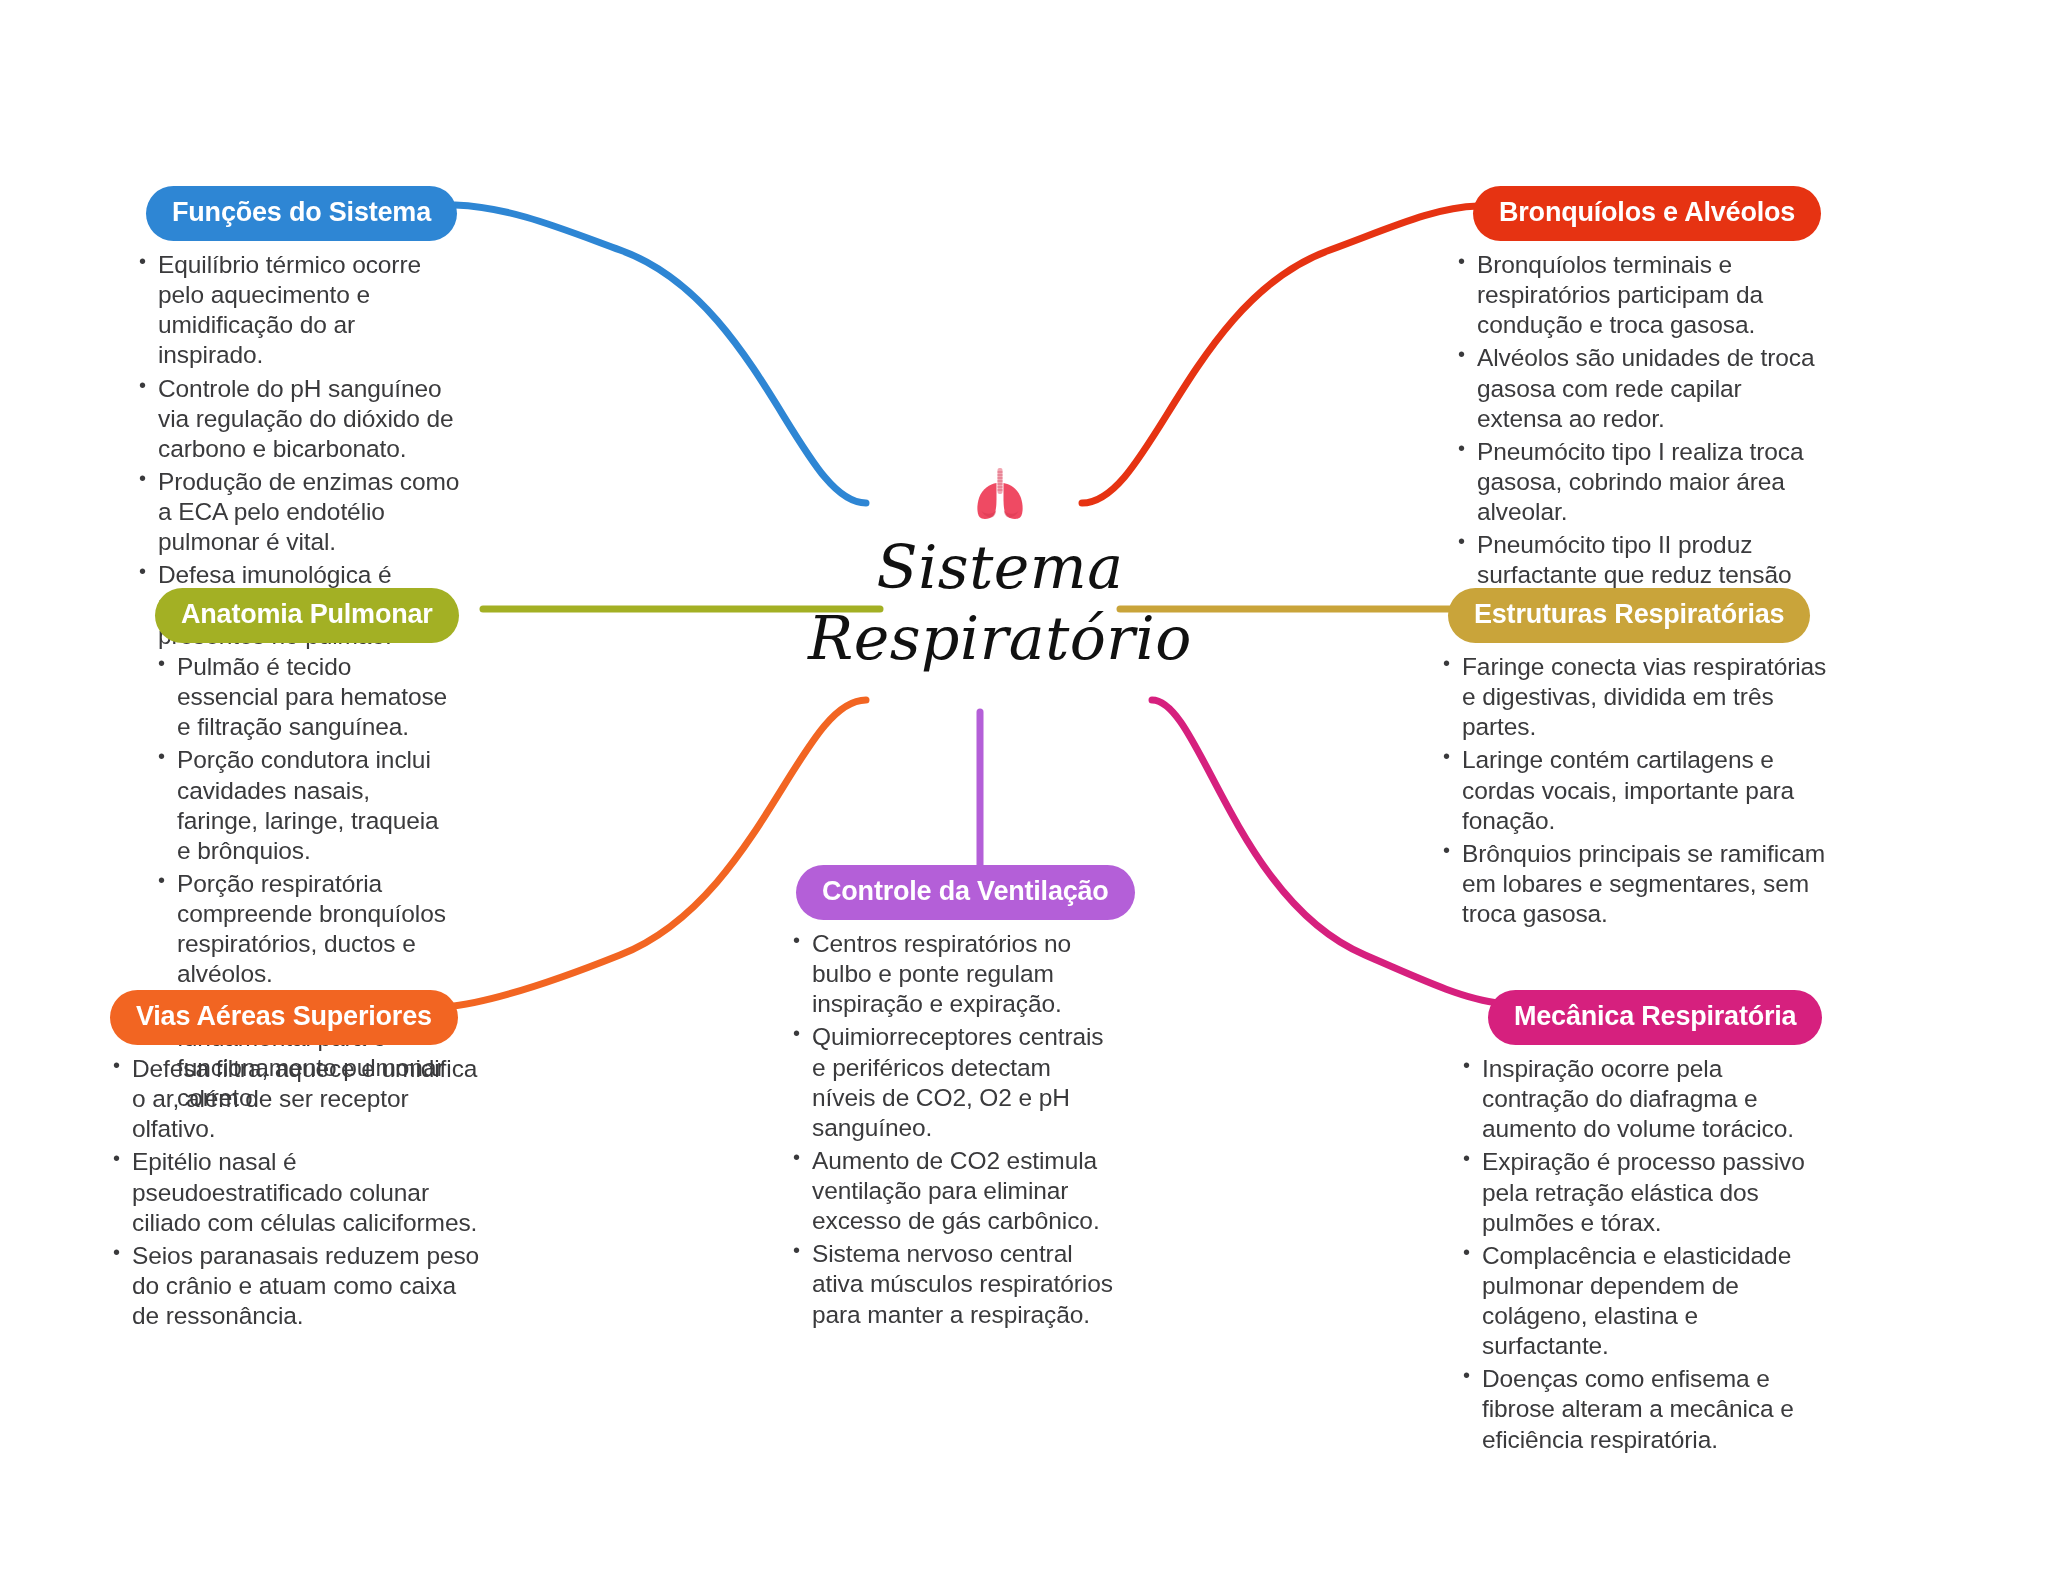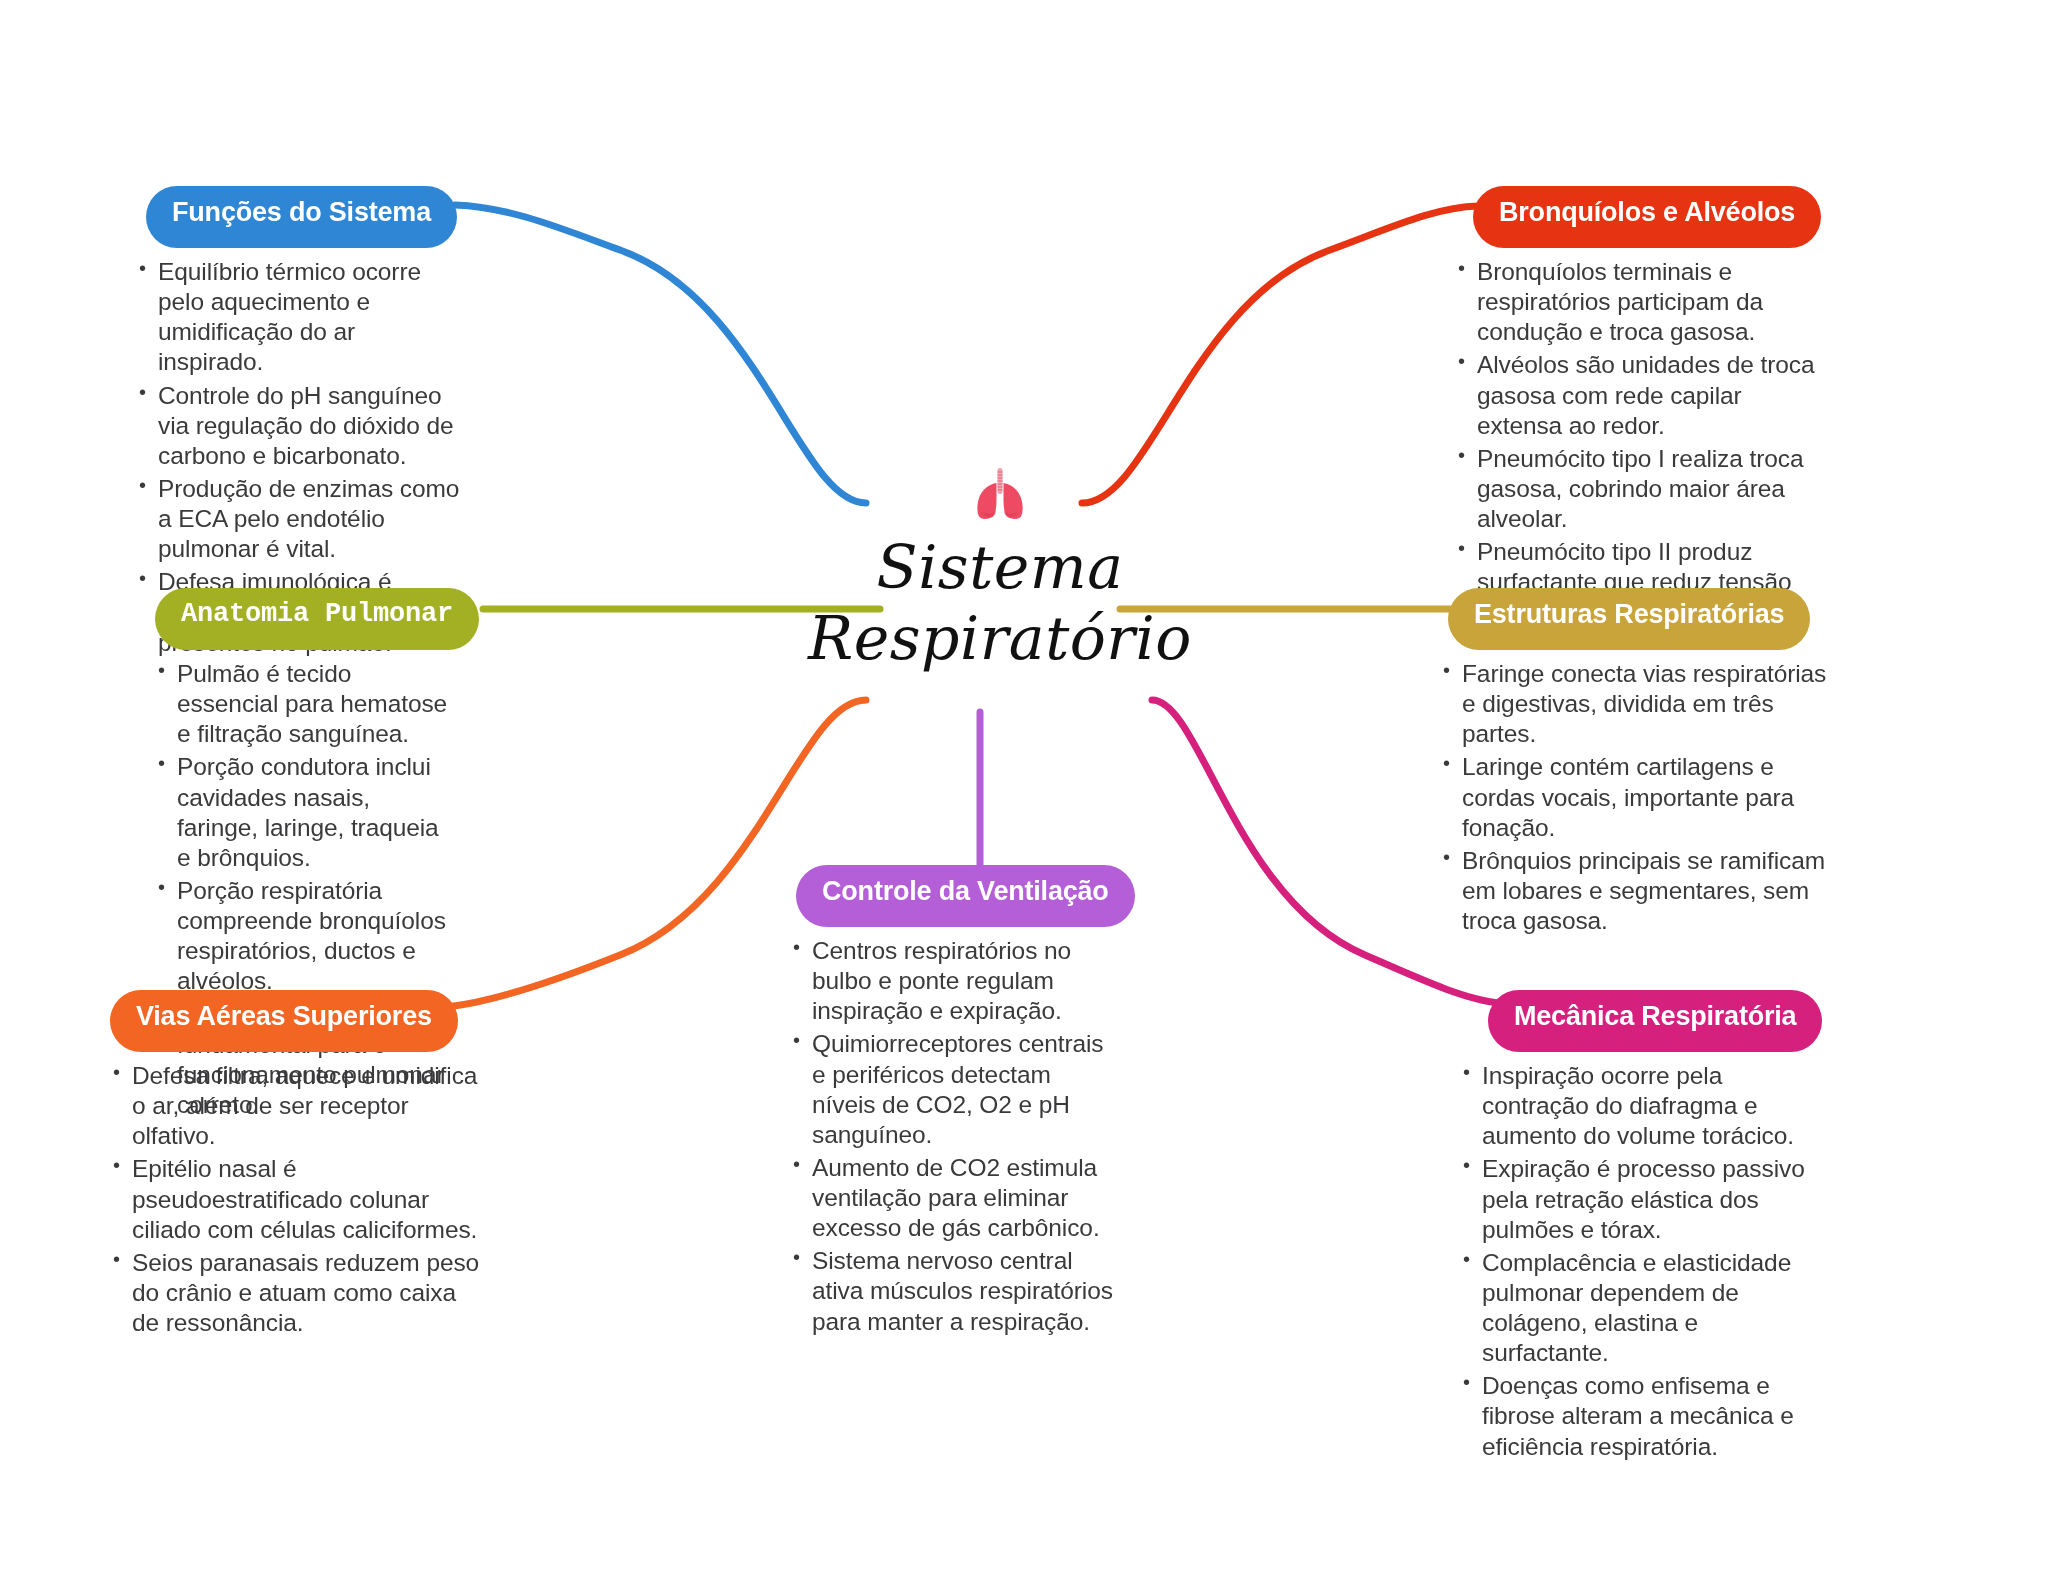--- a/index.html
+++ b/index.html
@@ -56,21 +56,21 @@
   .branch {
     position: absolute;
   }
   .branch-pill {
     display: inline-block;
     border-radius: 999px;
     color: #ffffff;
     font-weight: bold;
     font-size: 27px;
     line-height: 1;
-    padding: 13px 26px 22px 26px;
+    padding: 13px 26px 15px 26px;
     white-space: nowrap;
     letter-spacing: -0.2px;
   }
   .branch-list {
     margin: 9px 0 0 0;
     padding: 0;
     list-style: none;
   }
   .branch-list li {
     position: relative;
@@ -157,21 +157,21 @@
     <div class="branch-pill" style="background: rgb(46, 134, 212);">Funções do Sistema</div>
     <ul class="branch-list">
       <li>Equilíbrio térmico ocorre pelo aquecimento e umidificação do ar inspirado.</li>
       <li>Controle do pH sanguíneo via regulação do dióxido de carbono e bicarbonato.</li>
       <li>Produção de enzimas como a ECA pelo endotélio pulmonar é vital.</li>
       <li>Defesa imunológica é realizada por macrófagos presentes no pulmão.</li>
     </ul>
   </div>
 
   <div class="branch" id="branch-anatomia">
-    <div class="branch-pill" style="background: rgb(163, 176, 36); font-family: Liberation Mono, monospace;">Anatomia Pulmonar</div>
+    <div class="branch-pill" style="background: rgb(163, 176, 36);">Anatomia Pulmonar</div>
     <ul class="branch-list">
       <li>Pulmão é tecido essencial para hematose e filtração sanguínea.</li>
       <li>Porção condutora inclui cavidades nasais, faringe, laringe, traqueia e brônquios.</li>
       <li>Porção respiratória compreende bronquíolos respiratórios, ductos e alvéolos.</li>
       <li>Diferença de pressão é fundamental para o funcionamento pulmonar correto.</li>
     </ul>
   </div>
 
   <div class="branch" id="branch-vias">
     <div class="branch-pill" style="background: rgb(242, 101, 34);">Vias Aéreas Superiores</div>

